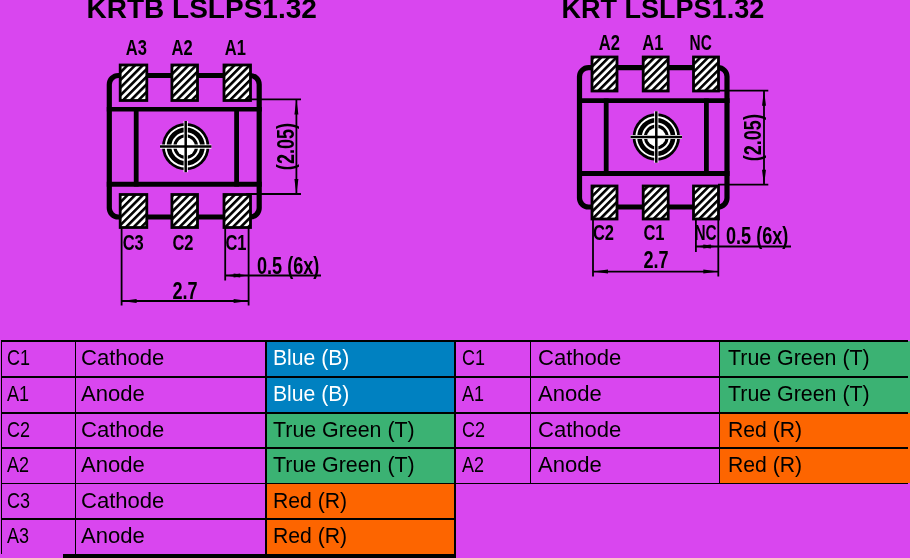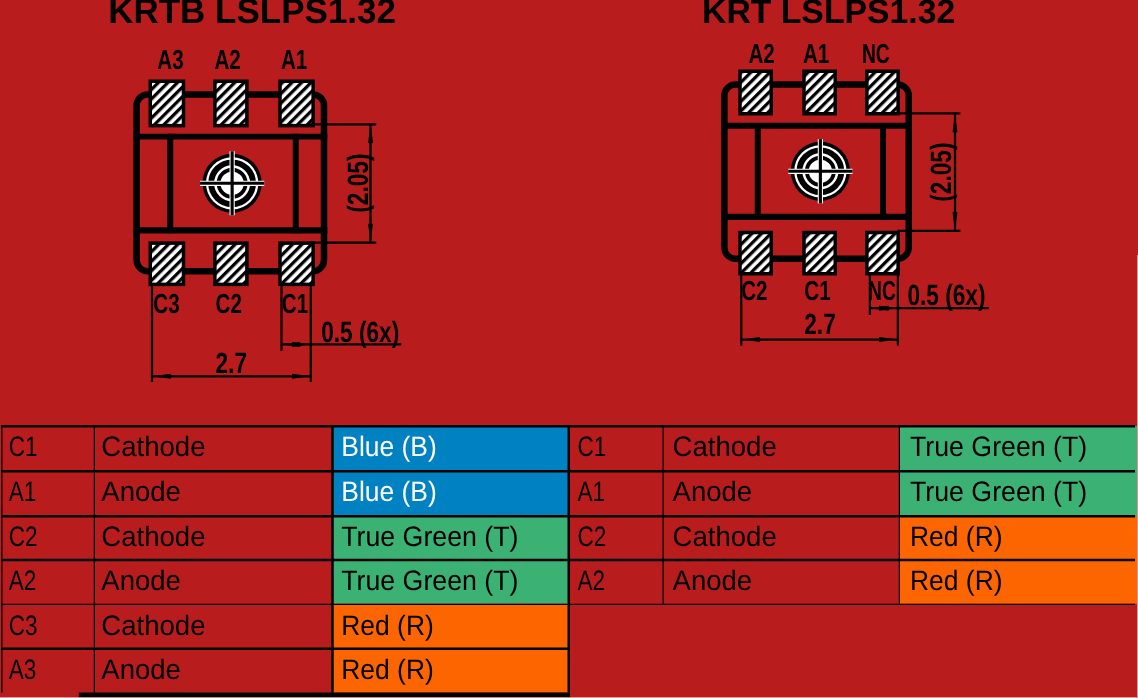--- a/index.html
+++ b/index.html
@@ -1,16 +1,16 @@
 <!DOCTYPE html>
 <html><head>
 <meta charset="utf-8">
 <style>
 html,body{margin:0;padding:0;background:#fff;}
-#page{position:relative;width:910px;height:558px;font-family:"Liberation Sans",sans-serif;overflow:hidden;background:#b91c1c;text-decoration:underline;}
+#page{position:relative;width:910px;height:558px;font-family:"Liberation Sans",sans-serif;overflow:hidden;background:#d946ef;text-decoration:underline;}
 .cellt{position:absolute;font-size:22.5px;line-height:35.7px;height:35.7px;white-space:nowrap;color:#000;}
 .cellt>span{display:inline-block;transform-origin:left center;}
 .sx80>span{transform:scaleX(0.8);}
 .sx98>span{transform:scaleX(0.98);}
 .sx94>span{transform:scaleX(0.94);}
 .sx95>span{transform:scaleX(0.95);}
 .wt{color:#fff;}
 .hl{position:absolute;background:#000;height:1.7px;}
 .vl{position:absolute;background:#000;width:1.6px;}
 .crect{position:absolute;}

